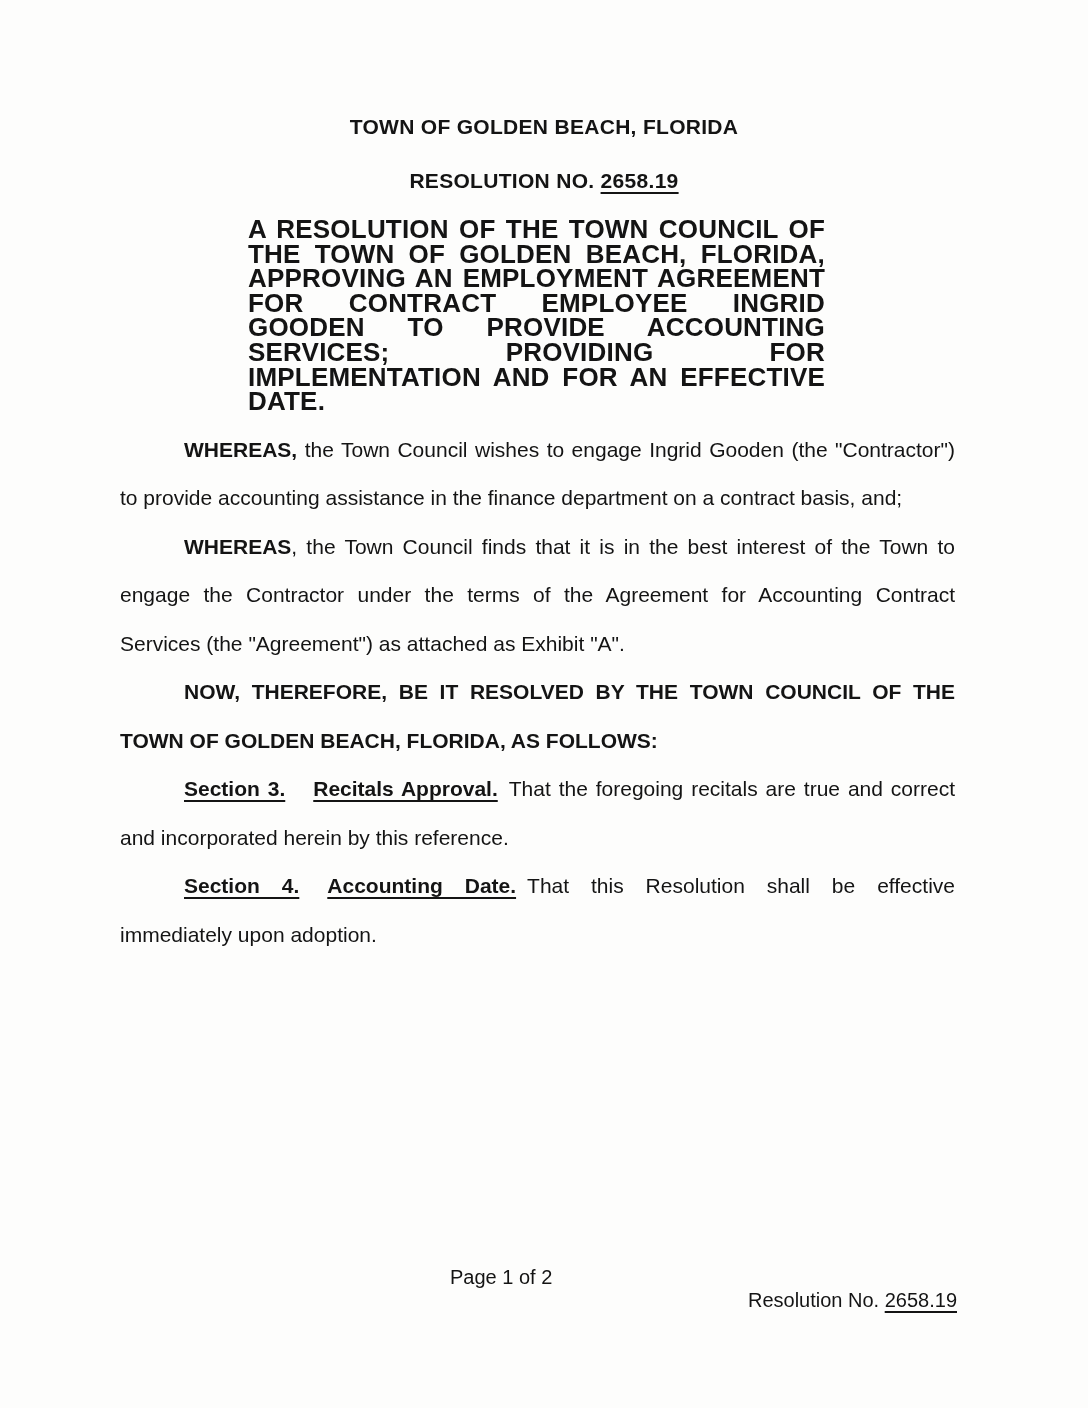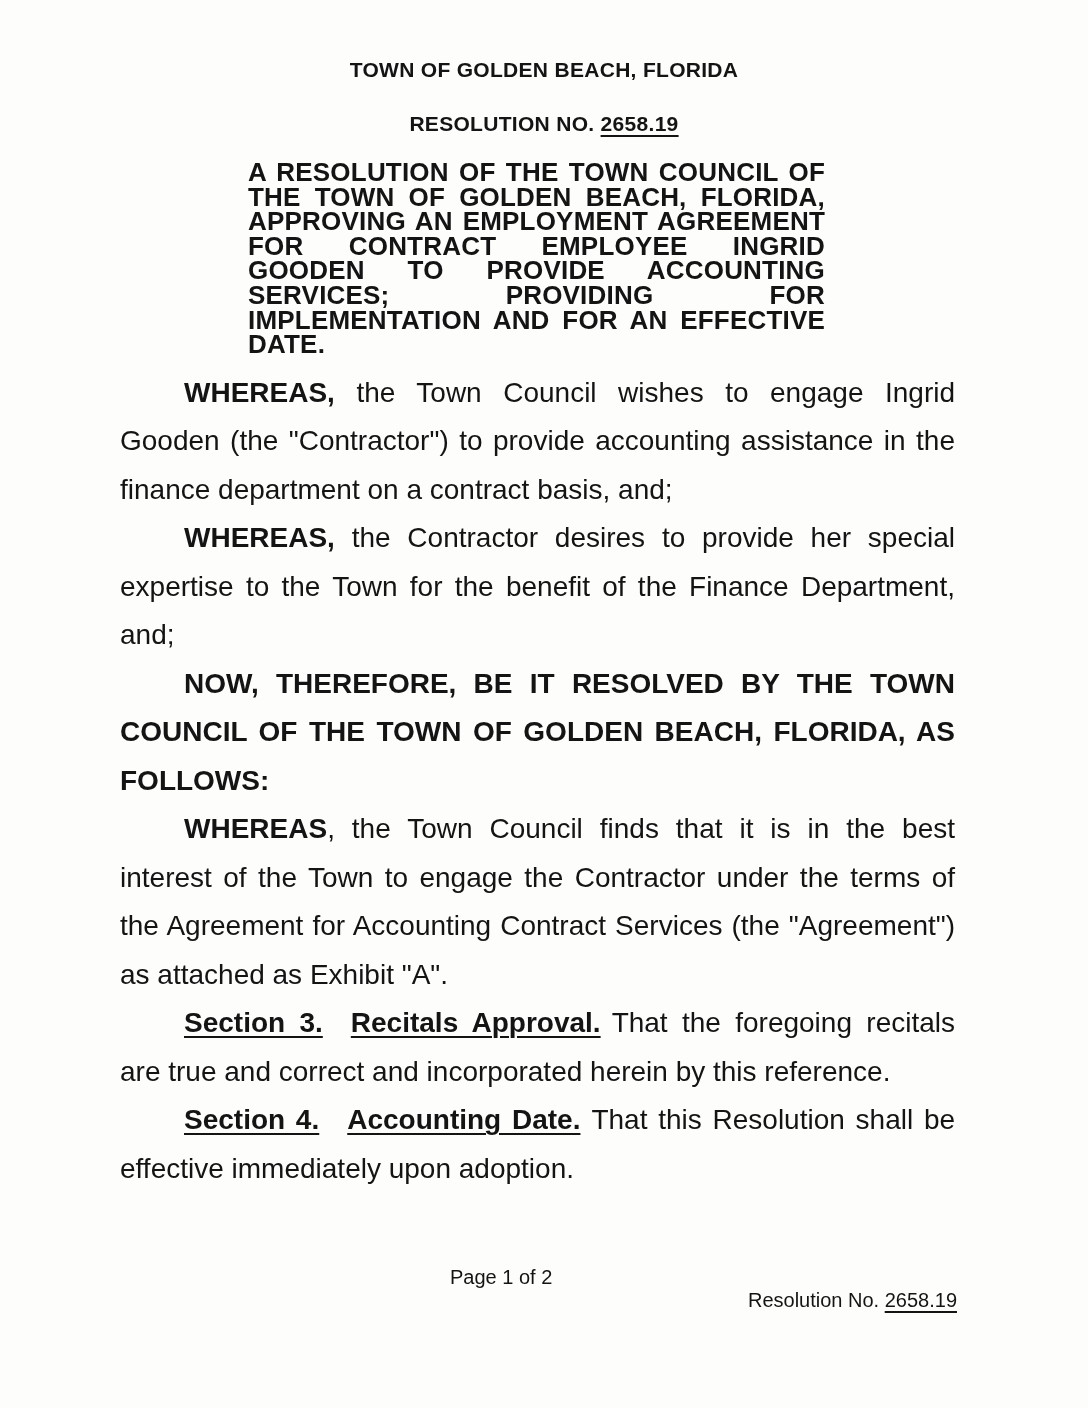--- a/index.html
+++ b/index.html
@@ -1,21 +1,21 @@
 <!DOCTYPE html>
 <html><head>
 <meta charset="utf-8">
 <style>
   html, body { margin: 0; padding: 0; background: #ffffff; }
   .page {
     position: relative;
     width: 1088px;
     height: 1408px;
     box-sizing: border-box;
-    padding-top: 60px;
+    padding-top: 117px;
     background: #fdfdfc;
     font-family: "Liberation Sans", sans-serif;
     color: #141414;
     overflow: hidden;
   }
   .title {
     text-align: center;
     font-size: 21px;
     font-weight: bold;
     line-height: 20px;
@@ -39,21 +39,21 @@
     margin: 26px 263px 0 248px;
     text-align: justify;
     font-size: 26px;
     font-weight: bold;
     line-height: 24.6px;
     letter-spacing: 0.2px;
   }
   .body-block { margin-top: 12px; }
   .par {
     margin: 0 133px 0 120px;
-    font-size: 28px;
+    font-size: 21px;
     line-height: 48.5px;
     text-align: justify;
     text-indent: 64px;
   }
   .tab { display: inline-block; width: 28px; }
   .gap { display: inline-block; width: 11px; }
   .footer {
     position: absolute;
     top: 1266px;
     left: 120px;
@@ -74,25 +74,24 @@
   <div class="title">TOWN OF GOLDEN BEACH, FLORIDA</div>
 
   <div class="res-line"><span>RESOLUTION NO. </span><span class="u">2658.19</span></div>
 
   <p class="subject">A RESOLUTION OF THE TOWN COUNCIL OF THE TOWN OF GOLDEN BEACH, FLORIDA, APPROVING AN EMPLOYMENT AGREEMENT FOR CONTRACT EMPLOYEE INGRID GOODEN TO PROVIDE ACCOUNTING SERVICES; PROVIDING FOR IMPLEMENTATION AND FOR AN EFFECTIVE DATE.</p>
 
   <div class="body-block">
 
     <p class="par"><span class="b">WHEREAS,</span><span> the Town Council wishes to engage Ingrid Gooden (the "Contractor") to provide accounting assistance in the finance department on a contract basis, and;</span></p>
 
-    <p class="par"><span class="b">WHEREAS,</span><span> the Contractor desires to provide her special expertise to the Town for the benefit of the Finance Department, and;</span></p>
+
+    <p class="par"><span class="b">WHEREAS</span><span>, the Town Council finds that it is in the best interest of the Town to engage the Contractor under the terms of the Agreement for Accounting Contract Services (the "Agreement") as attached as Exhibit "A".</span></p>
 
     <p class="par b">NOW, THEREFORE, BE IT RESOLVED BY THE TOWN COUNCIL OF THE TOWN OF GOLDEN BEACH, FLORIDA, AS FOLLOWS:</p>
-
-    <p class="par"><span class="b">WHEREAS</span><span>, the Town Council finds that it is in the best interest of the Town to engage the Contractor under the terms of the Agreement for Accounting Contract Services (the "Agreement") as attached as Exhibit "A".</span></p>
 
     <p class="par"><span class="b u">Section 3.</span><span class="tab"></span><span class="b u">Recitals Approval.</span><span class="b"></span><span class="gap"></span><span>That the foregoing recitals are true and correct and incorporated herein by this reference.</span></p>
 
 
 
     <p class="par"><span class="b u">Section 4.</span><span class="tab"></span><span class="b u">Accounting Date.</span><span class="b"></span><span class="gap"></span><span>That this Resolution shall be effective immediately upon adoption.</span></p>
 
   </div>
 
   <div class="footer">

